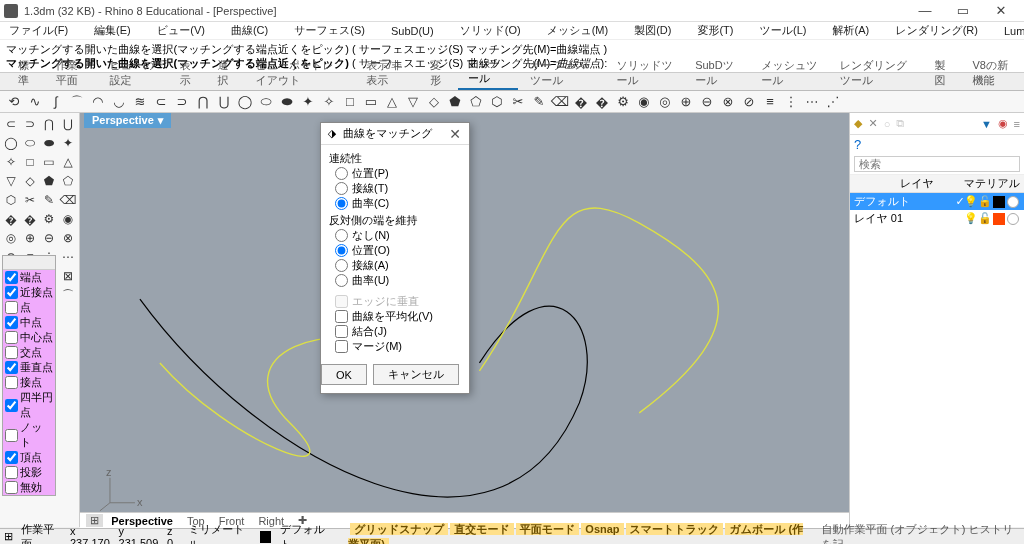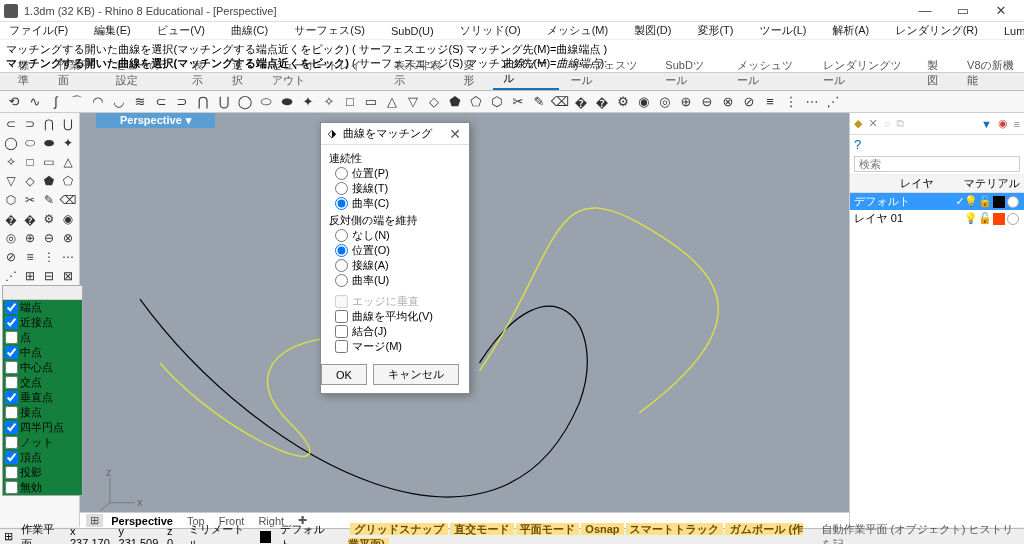--- a/index.html
+++ b/index.html
@@ -14,24 +14,24 @@
 .cmdarea .bold{font-weight:bold;}
 .tabbar{height:18px;background:#eee;display:flex;align-items:flex-end;border-bottom:1px solid #bbb;padding-left:8px;gap:2px;}
 .tabbar span{padding:2px 10px;font-size:11px;color:#555;}
 .tabbar span.active{color:#000;border-bottom:2px solid #1a6fb0;}
 .toprow{height:22px;background:#f7f7f7;border-bottom:1px solid #ccc;display:flex;align-items:center;padding:0 4px;gap:1px;overflow:hidden;}
 .toolbtn{width:20px;height:20px;display:flex;align-items:center;justify-content:center;font-size:13px;color:#333;border:1px solid transparent;flex-shrink:0;}
 .midwrap{display:flex;height:414px;}
 .lefttools{width:80px;background:#f7f7f7;border-right:1px solid #ccc;padding:2px;display:flex;flex-wrap:wrap;align-content:flex-start;gap:1px;}
 .lefttools .tb{width:18px;height:18px;display:flex;align-items:center;justify-content:center;font-size:12px;color:#333;}
 .viewport{flex:1;position:relative;background:#9aa3ad;}
-.viewlabel{position:absolute;top:0;left:16px;background:#5a9fd4;color:#fff;font-size:11px;font-weight:bold;padding:1px 24px;}
+.viewlabel{position:absolute;top:0;left:4px;background:#5a9fd4;color:#fff;font-size:11px;font-weight:bold;padding:1px 8px;}
 .viewlabel .arrow{margin-left:4px;}
 svg.curves{width:100%;height:100%;}
-.osnap{position:absolute;left:2px;bottom:48px;width:81px;background:#15803d;border:1px solid #aaa;font-size:11px;}
+.osnap{position:absolute;left:2px;bottom:48px;width:54px;background:#f0abfc;border:1px solid #aaa;font-size:11px;}
 .osnap .hdr{background:#eee;height:14px;border-bottom:1px solid #ccc;}
 .osnap label{display:flex;align-items:center;padding:0 2px;gap:2px;}
 .rightpanel{width:175px;background:#fff;border-left:1px solid #ccc;display:flex;flex-direction:column;}
 .rightpanel .tabs{height:22px;display:flex;align-items:center;padding:0 4px;gap:6px;border-bottom:1px solid #ddd;font-size:12px;color:#444;}
 .rightpanel .help{padding:2px 4px;color:#0066cc;font-size:13px;}
 .rightpanel .search{padding:2px 4px;border-bottom:1px solid #eee;}
 .rightpanel .search input{width:100%;border:1px solid #ccc;padding:1px 14px 1px 4px;font-size:11px;}
 .rightpanel .hdr{display:flex;background:#f4f4f4;border-bottom:1px solid #ddd;padding:1px 4px;font-size:11px;}
 .rightpanel .hdr .c1{flex:1;margin-left:46px;}
 .layerrow{display:flex;align-items:center;padding:1px 4px;font-size:11px;}
@@ -96,20 +96,21 @@
     <span>標準</span>
     <span>作業平面</span>
     <span>ビューの設定</span>
     <span>表示</span>
     <span>選択</span>
     <span>ビューポートレイアウト</span>
     <span>表示/非表示</span>
     <span>変形</span>
     <span class="active">曲線ツール</span>
     <span>サーフェスツール</span>
+    <span>ソリッドツール</span>
     <span>SubDツール</span>
     <span>メッシュツール</span>
     <span>レンダリングツール</span>
     <span>製図</span>
     <span>V8の新機能</span>
   </div>
 
 <div class="toprow" id="toprow">
     <div class="toolbtn">⟲</div>
     <div class="toolbtn">∿</div>

